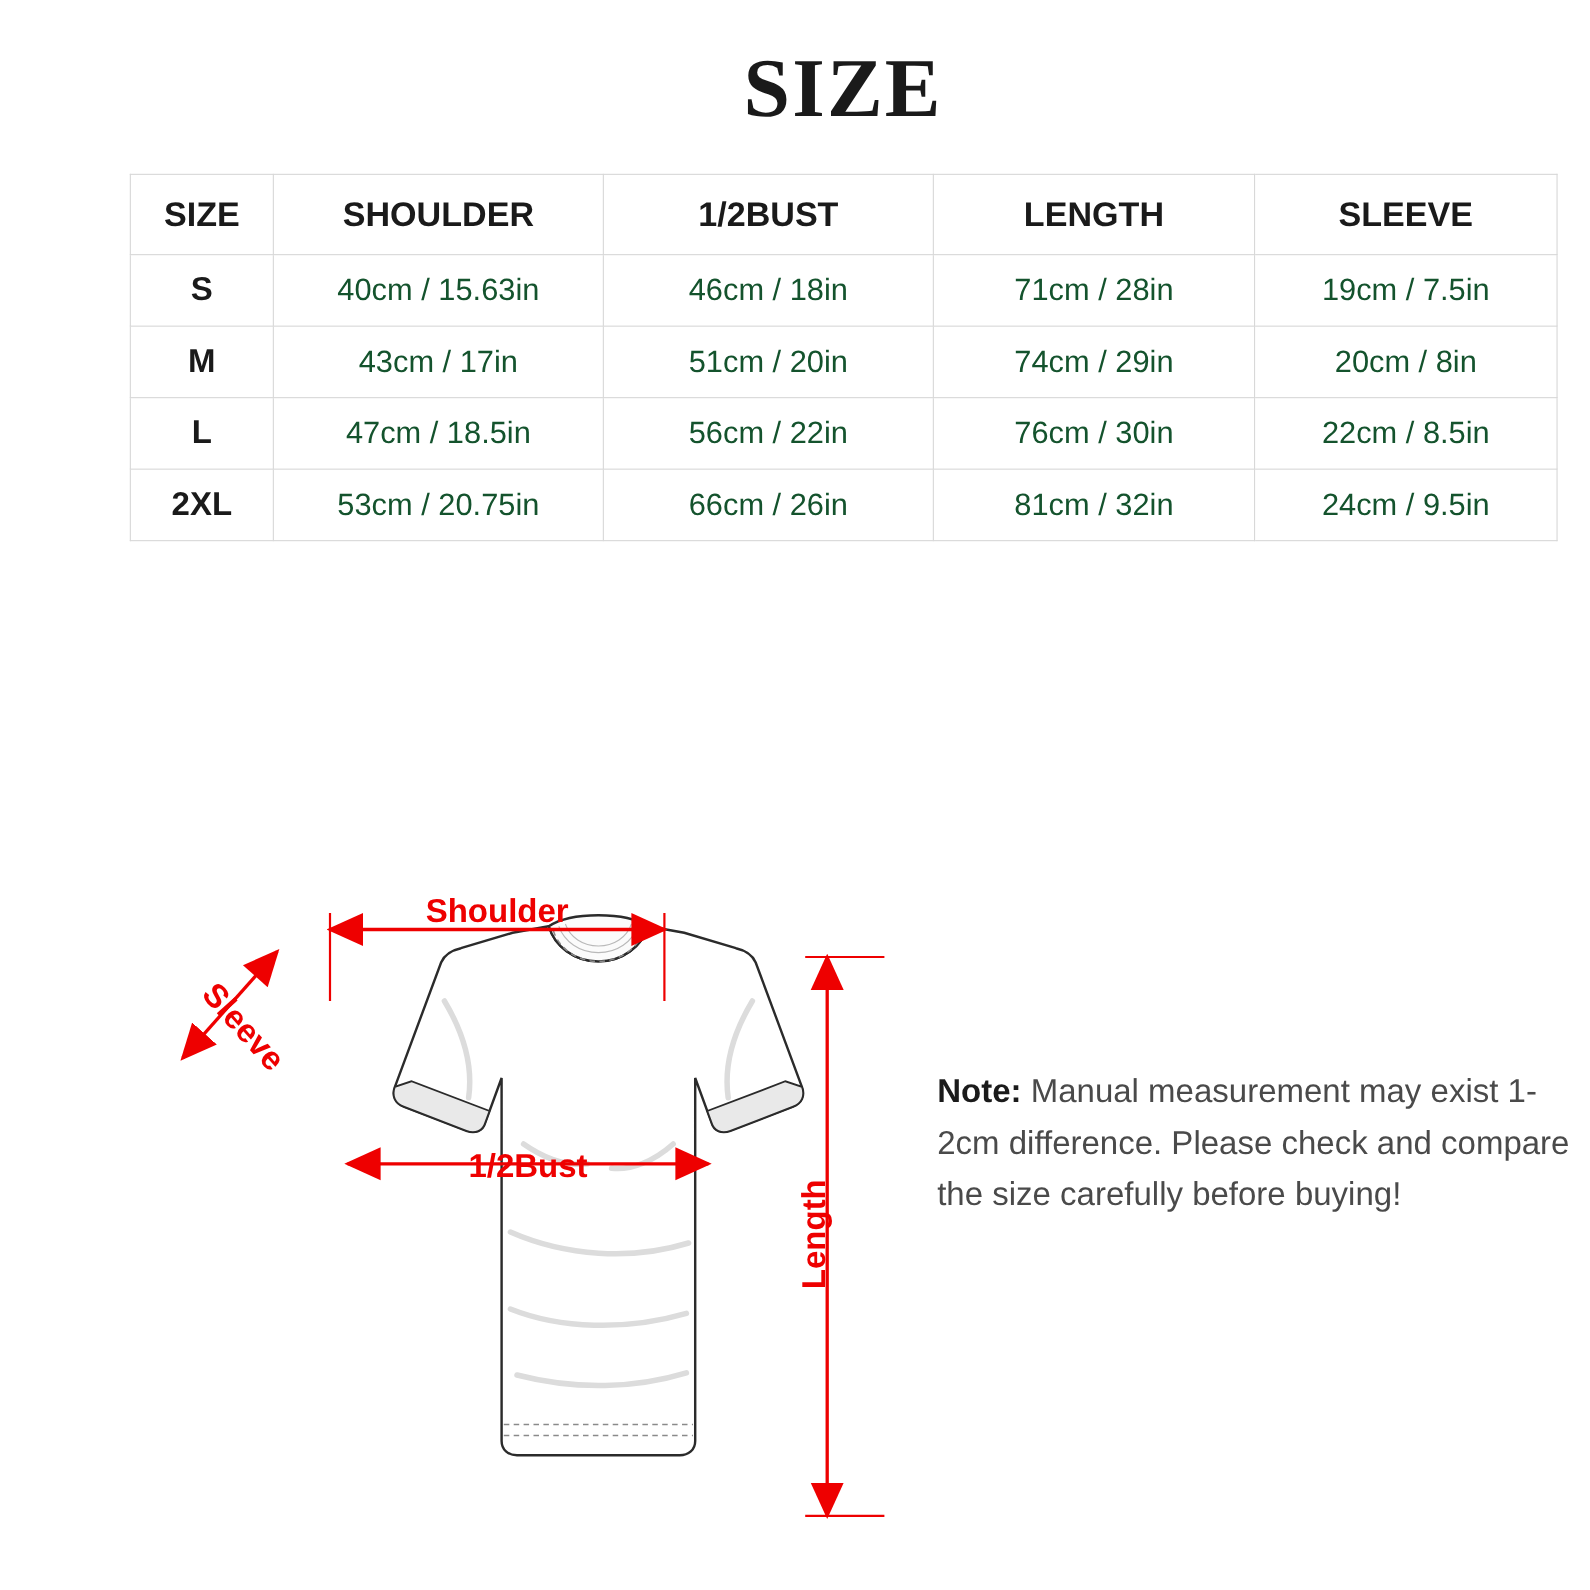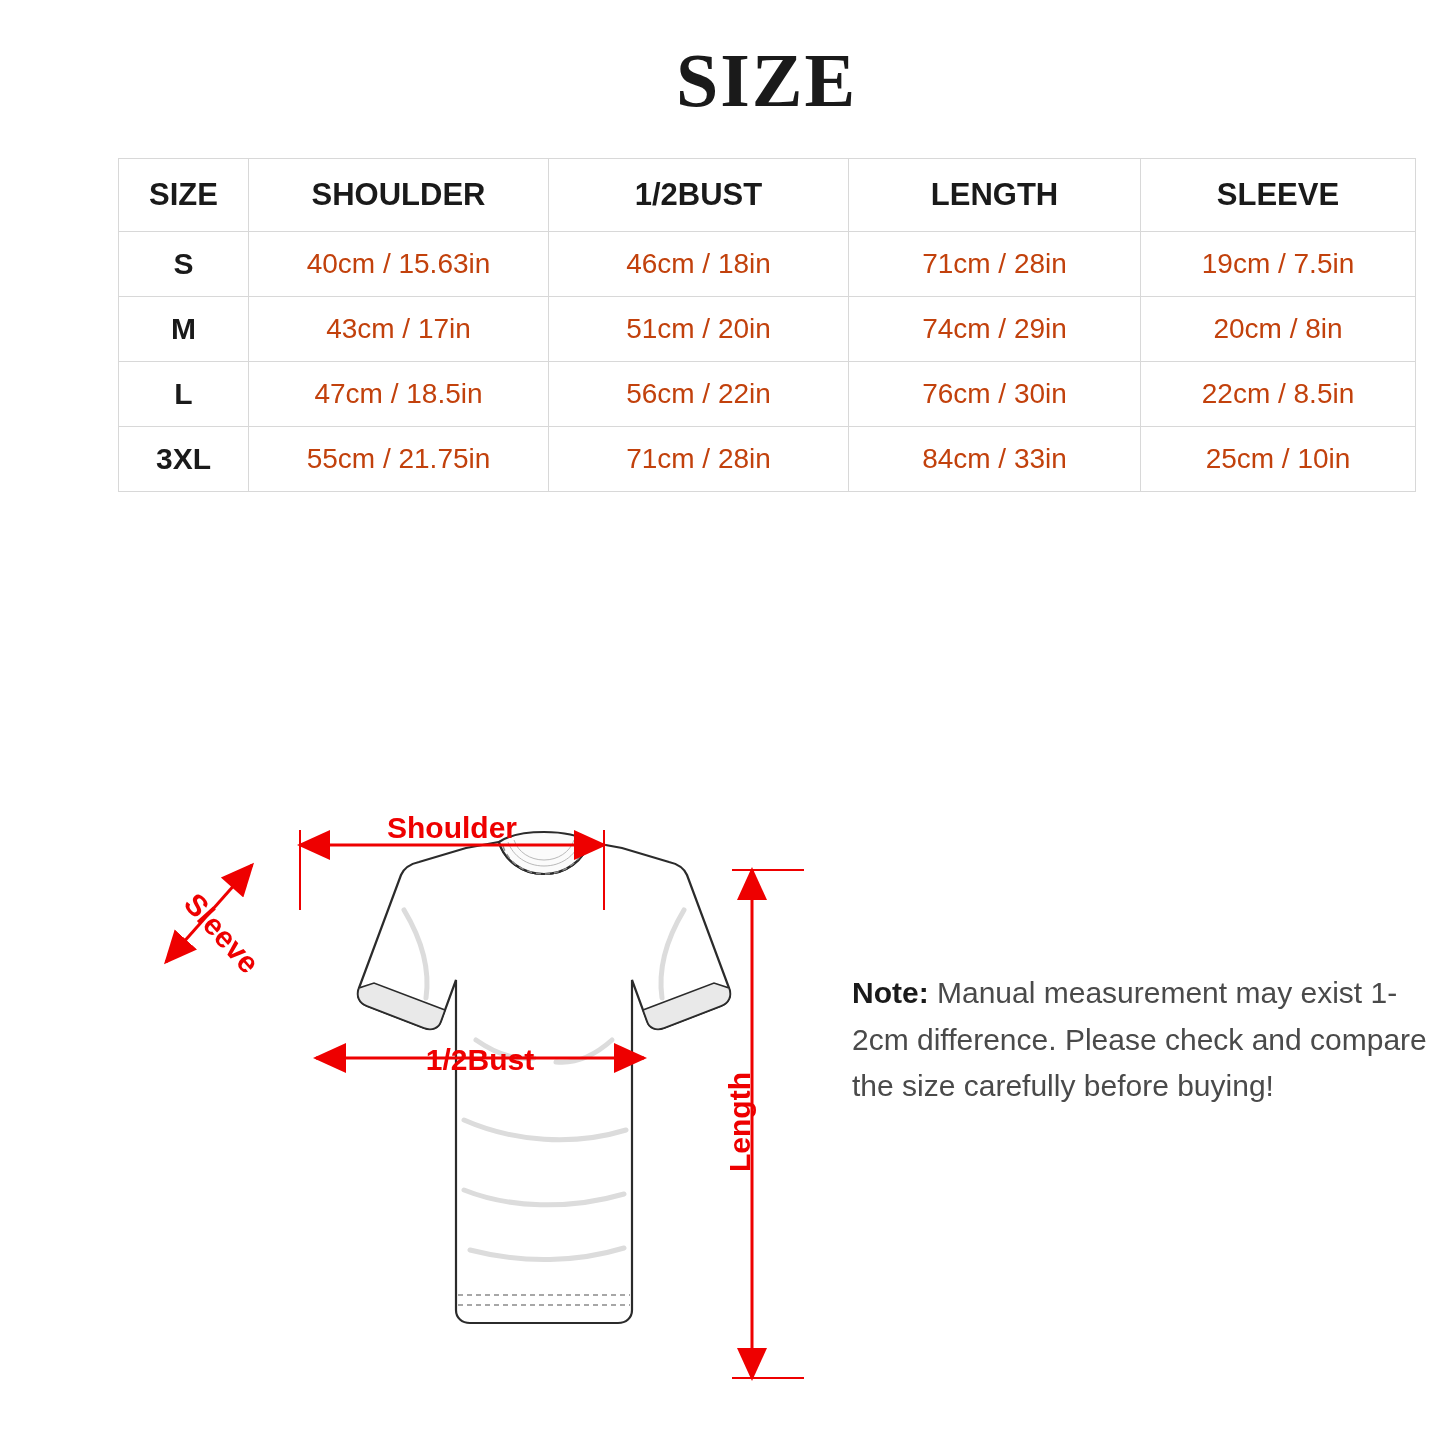--- a/index.html
+++ b/index.html
@@ -60,21 +60,21 @@
     height: 72px;
   }
   .col-size { width: 130px; }
   .col-shoulder { width: 300px; }
   .col-bust { width: 300px; }
   .col-length { width: 292px; }
   .col-sleeve { width: 275px; }
 
   .size-table tbody td {
     font-size: 28px;
-    color: #c2410c;
+    color: #14532d;
     font-weight: normal;
   }
   .size-table tbody td.size-label {
     font-size: 30px;
     font-weight: bold;
     color: #1a1a1a;
   }
 
   
   .illus {
@@ -141,25 +141,25 @@
         <td>20cm / 8in</td>
       </tr>
       <tr>
         <td class="size-label">L</td>
         <td>47cm / 18.5in</td>
         <td>56cm / 22in</td>
         <td>76cm / 30in</td>
         <td>22cm / 8.5in</td>
       </tr>
       <tr>
-        <td class="size-label">3XL</td>
-        <td>55cm / 21.75in</td>
-        <td>71cm / 28in</td>
-        <td>84cm / 33in</td>
-        <td>25cm / 10in</td>
+        <td class="size-label">2XL</td>
+        <td>53cm / 20.75in</td>
+        <td>66cm / 26in</td>
+        <td>81cm / 32in</td>
+        <td>24cm / 9.5in</td>
       </tr>
     </tbody>
   </table>
 
   <div class="illus">
     <svg width="720" height="630" viewBox="0 0 720 630">
       <defs>
         <marker id="arrR" markerWidth="12" markerHeight="12" refX="10" refY="5" orient="auto">
           <path d="M0,0 L11,5 L0,10 z" fill="#ee0000"></path>
         </marker>

